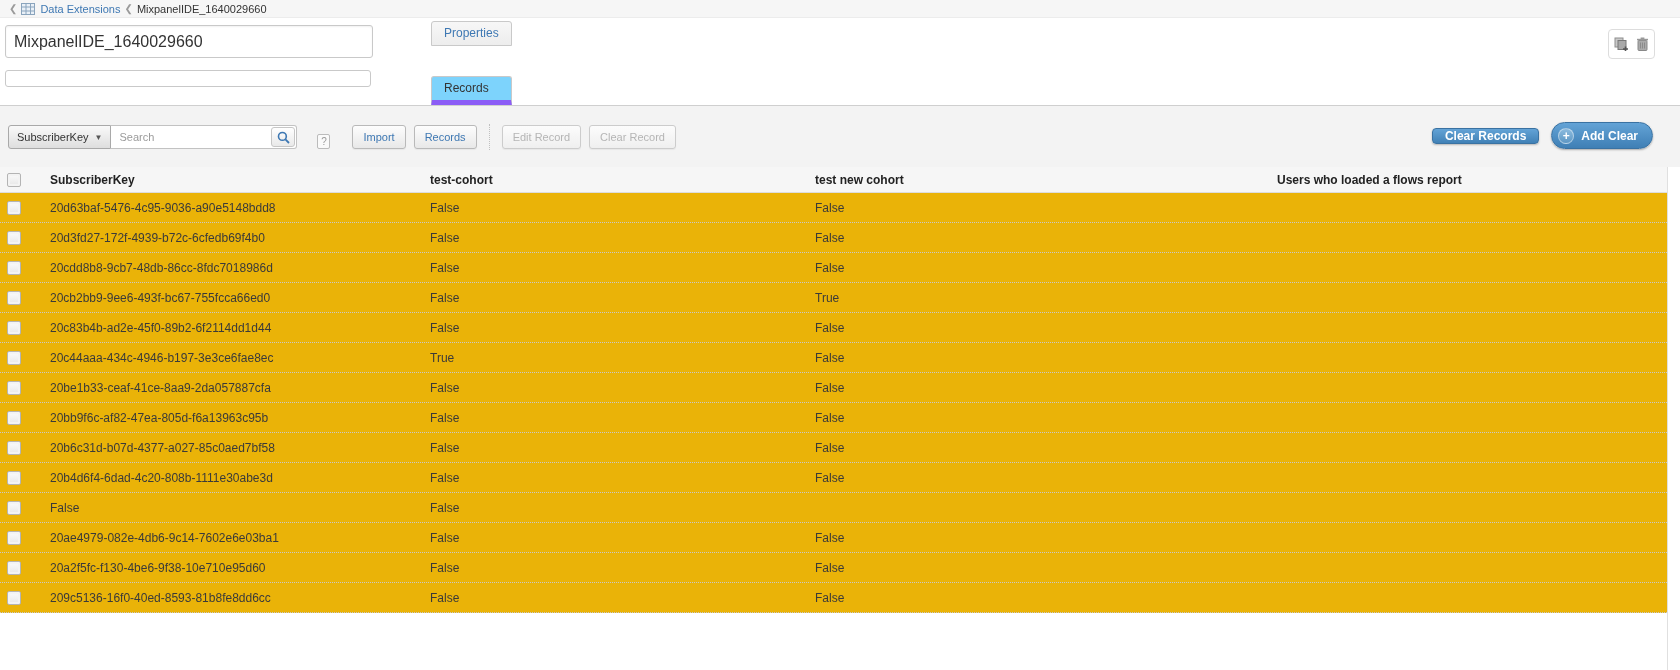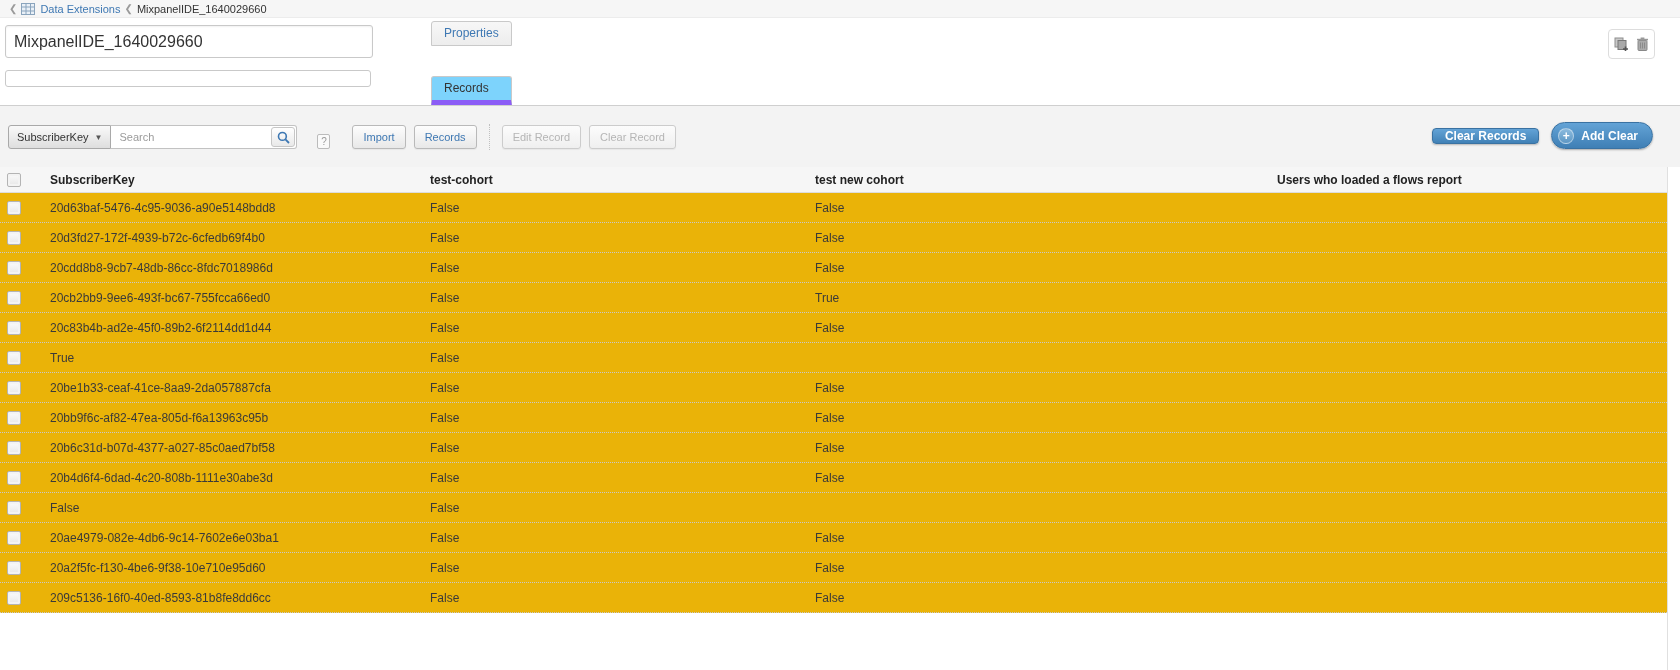--- a/index.html
+++ b/index.html
@@ -197,20 +197,21 @@
   <div class="t-row">
     <div class="cell cb-cell"><span class="cb"></span></div>
     <div class="cell">20c83b4b-ad2e-45f0-89b2-6f2114dd1d44</div>
     <div class="cell">False</div>
     <div class="cell">False</div>
     <div class="cell"></div>
   </div>
 
   <div class="t-row">
     <div class="cell cb-cell"><span class="cb"></span></div>
+    <div class="cell">20c44aaa-434c-4946-b197-3e3ce6fae8ec</div>
     <div class="cell">True</div>
     <div class="cell">False</div>
     <div class="cell"></div>
   </div>
 
   <div class="t-row">
     <div class="cell cb-cell"><span class="cb"></span></div>
     <div class="cell">20be1b33-ceaf-41ce-8aa9-2da057887cfa</div>
     <div class="cell">False</div>
     <div class="cell">False</div>

